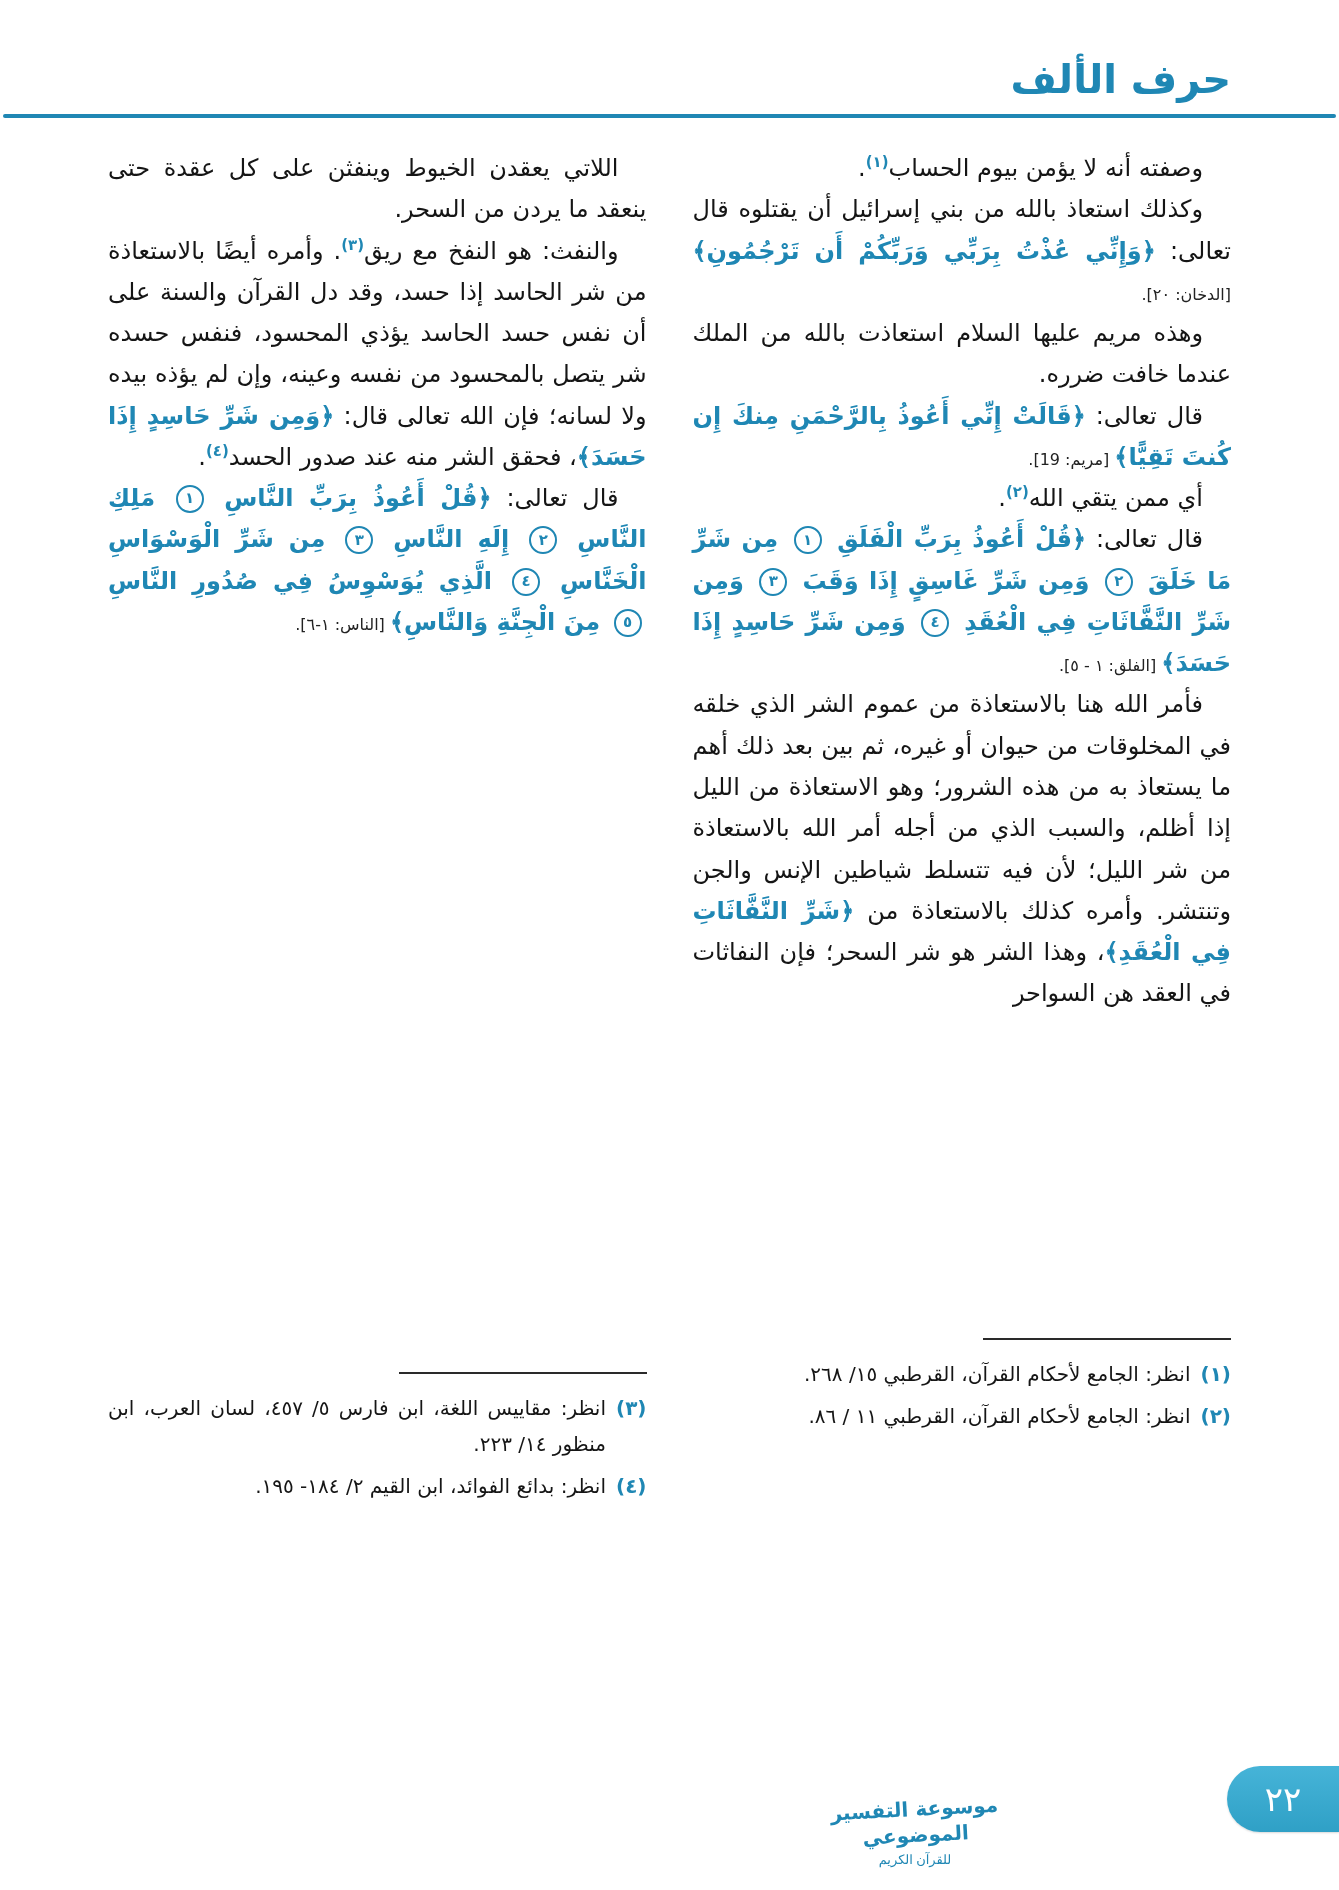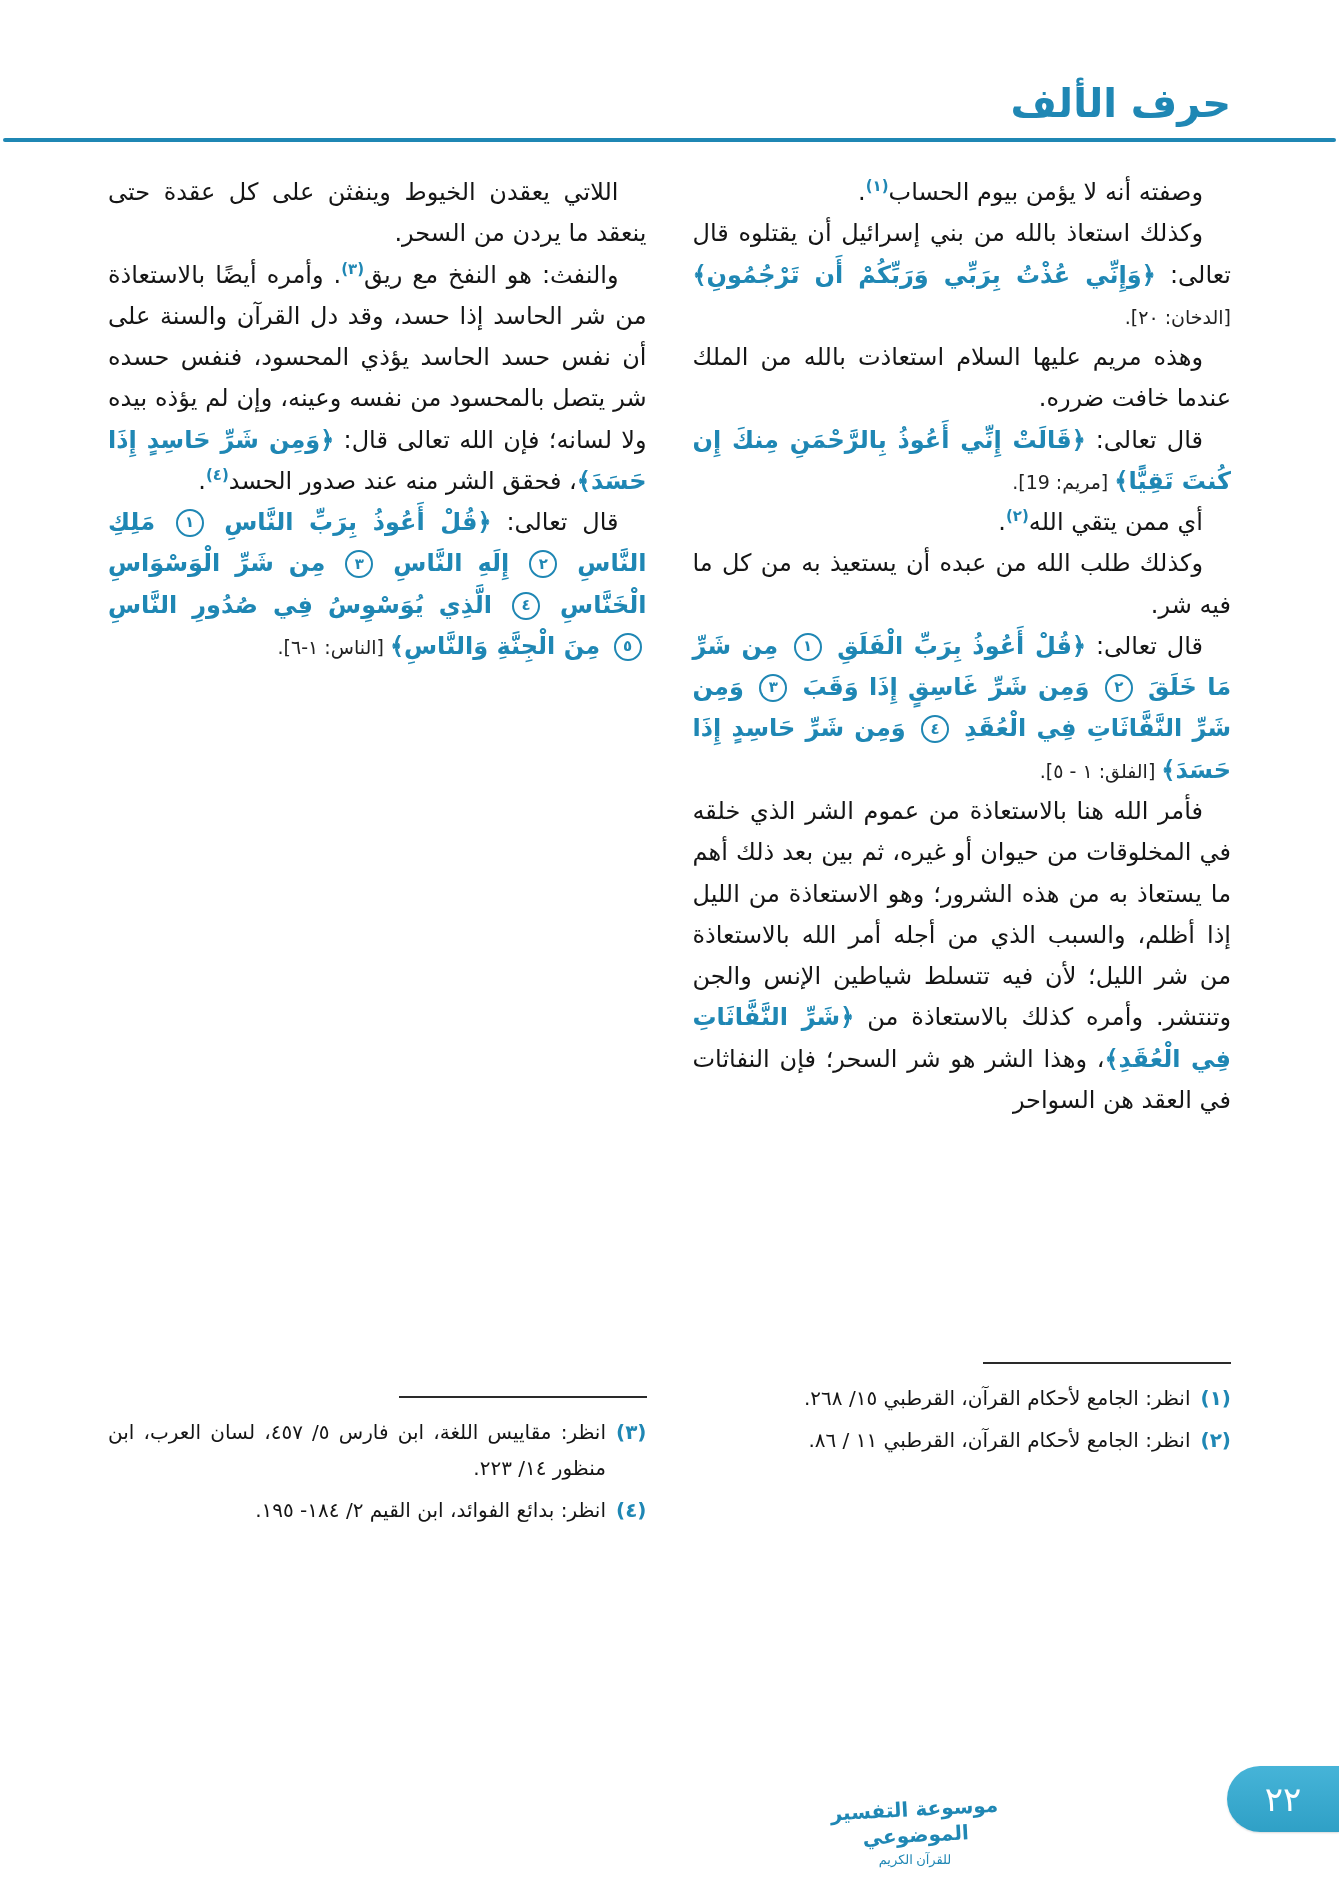--- a/index.html
+++ b/index.html
@@ -12,21 +12,21 @@
   .page{
     position:relative;
     width:1339px;height:1890px;
     background:#ffffff;
     font-family:"DejaVu Sans",sans-serif;
     color:var(--ink);
     overflow:hidden;
     direction:rtl;
   }
   
-  .page-header{padding-top:80px;}
+  .page-header{padding-top:56px;}
   .chapter-title{
     margin:0 108px 12px 0;
     text-align:right;
     color:var(--teal);
     font-size:40px;
     font-weight:bold;
     letter-spacing:1px;
   }
   .header-rule{
     height:4px;
@@ -57,21 +57,21 @@
   .para{margin:0;text-indent:28px;}
   .seg-n{color:var(--ink);}
   .seg-q{color:var(--teal);font-weight:bold;}
   .seg-fn{
     color:var(--teal);
     font-size:15px;
     vertical-align:super;
     line-height:1;
     font-weight:bold;
   }
-  .seg-ref{font-size:19px;color:#222;}
+  .seg-ref{font-size:16px;color:#222;}
   .seg-a{
     display:inline-flex;
     align-items:center;
     justify-content:center;
     width:28px;height:28px;
     border:2px solid var(--teal);
     border-radius:50%;
     color:var(--teal);
     font-size:15px;
     font-weight:bold;
@@ -150,21 +150,20 @@
 
   <main class="content">
 
     <section class="column col-right">
       <div class="paragraphs">
           <p class="para"><span class="seg-n">وصفته أنه لا يؤمن بيوم الحساب</span><span class="seg-fn">(١)</span><span class="seg-n">.</span></p>
           <p class="para"><span class="seg-n">وكذلك استعاذ بالله من بني إسرائيل أن يقتلوه قال تعالى: </span><span class="seg-q">﴿وَإِنِّي عُذْتُ بِرَبِّي وَرَبِّكُمْ أَن تَرْجُمُونِ﴾</span><span class="seg-ref"> [الدخان: ٢٠].</span></p>
           <p class="para"><span class="seg-n">وهذه مريم عليها السلام استعاذت بالله من الملك عندما خافت ضرره.</span></p>
           <p class="para"><span class="seg-n">قال تعالى: </span><span class="seg-q">﴿قَالَتْ إِنِّي أَعُوذُ بِالرَّحْمَنِ مِنكَ إِن كُنتَ تَقِيًّا﴾</span><span class="seg-ref"> [مريم: 19].</span></p>
           <p class="para"><span class="seg-n">أي ممن يتقي الله</span><span class="seg-fn">(٢)</span><span class="seg-n">.</span></p>
-          <p class="para"><span class="seg-n">وكذلك طلب الله من عبده أن يستعيذ به من كل ما فيه شر.</span></p>
           <p class="para"><span class="seg-n">قال تعالى: </span><span class="seg-q">﴿قُلْ أَعُوذُ بِرَبِّ الْفَلَقِ </span><span class="seg-a">١</span><span class="seg-q"> مِن شَرِّ مَا خَلَقَ </span><span class="seg-a">٢</span><span class="seg-q"> وَمِن شَرِّ غَاسِقٍ إِذَا وَقَبَ </span><span class="seg-a">٣</span><span class="seg-q"> وَمِن شَرِّ النَّفَّاثَاتِ فِي الْعُقَدِ </span><span class="seg-a">٤</span><span class="seg-q"> وَمِن شَرِّ حَاسِدٍ إِذَا حَسَدَ﴾</span><span class="seg-ref"> [الفلق: ١ - ٥].</span></p>
           <p class="para"><span class="seg-n">فأمر الله هنا بالاستعاذة من عموم الشر الذي خلقه في المخلوقات من حيوان أو غيره، ثم بين بعد ذلك أهم ما يستعاذ به من هذه الشرور؛ وهو الاستعاذة من الليل إذا أظلم، والسبب الذي من أجله أمر الله بالاستعاذة من شر الليل؛ لأن فيه تتسلط شياطين الإنس والجن وتنتشر. وأمره كذلك بالاستعاذة من </span><span class="seg-q">﴿شَرِّ النَّفَّاثَاتِ فِي الْعُقَدِ﴾</span><span class="seg-n">، وهذا الشر هو شر السحر؛ فإن النفاثات في العقد هن السواحر</span></p>
         </div>
       <div class="footnote-block">
         <div class="fn-rule"></div>
         <div>
             <div class="footnote">
               <span class="fn-marker">(١)</span>
               <span class="fn-text">انظر: الجامع لأحكام القرآن، القرطبي ١٥/ ٢٦٨.</span>
             </div>

